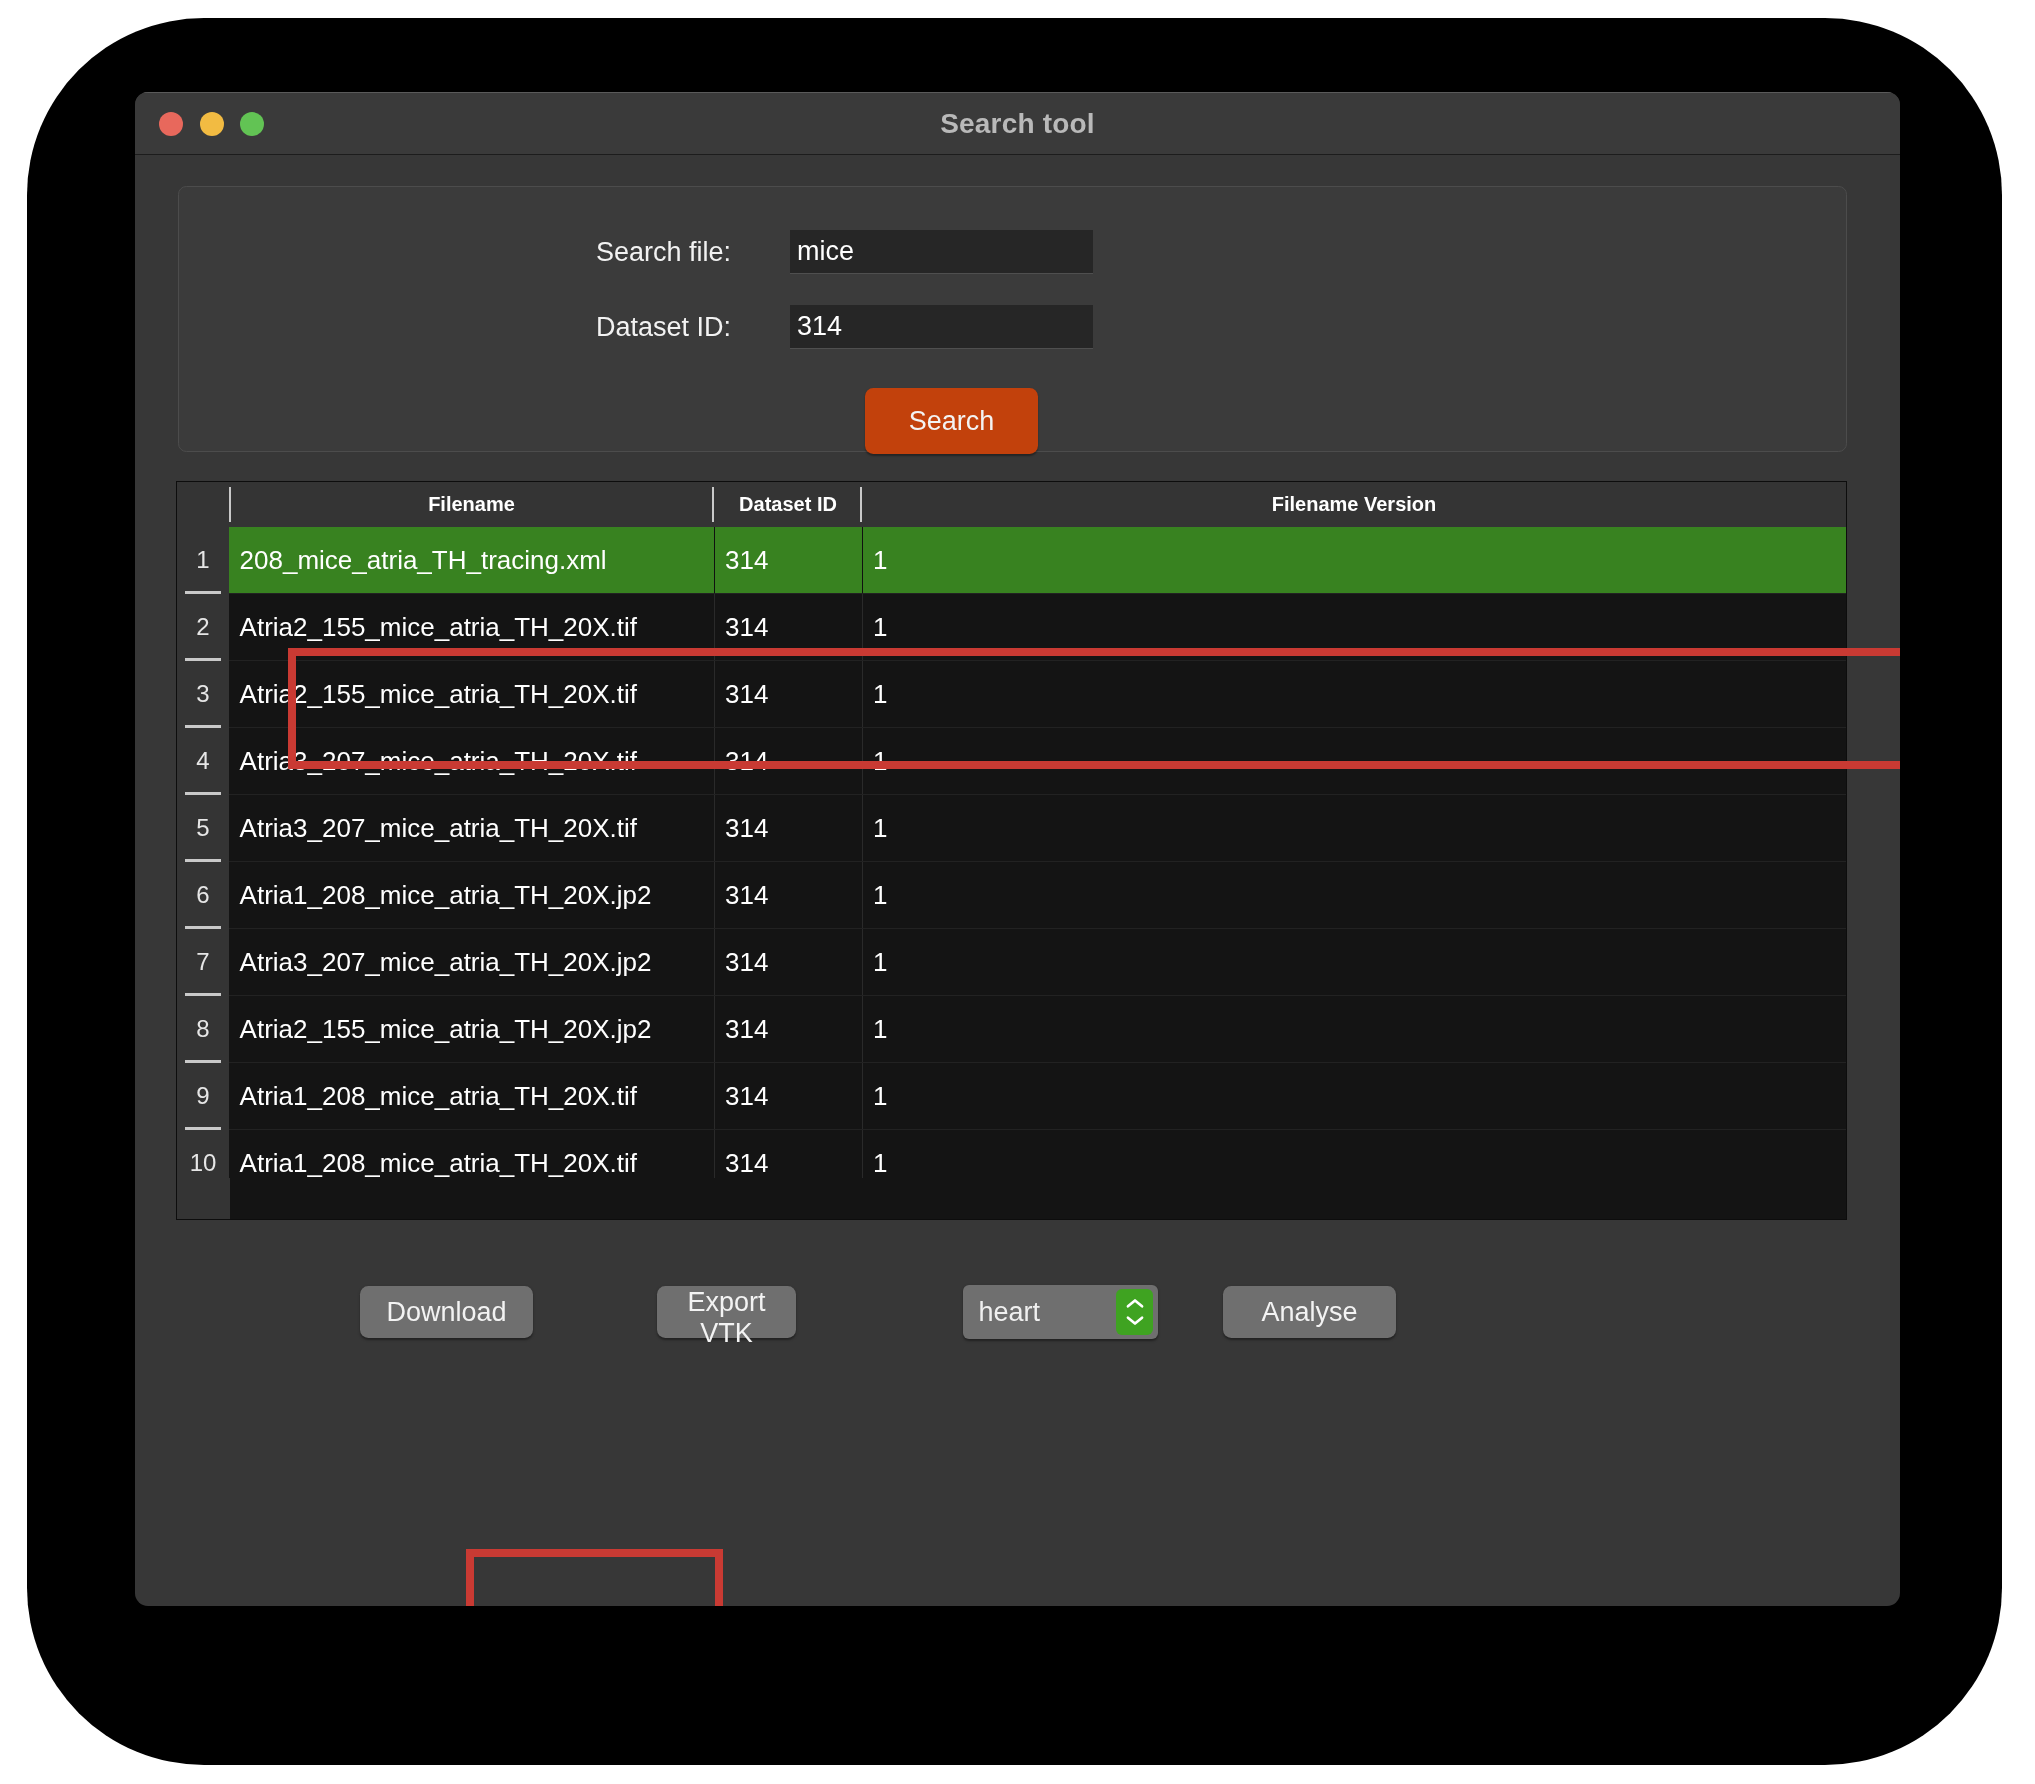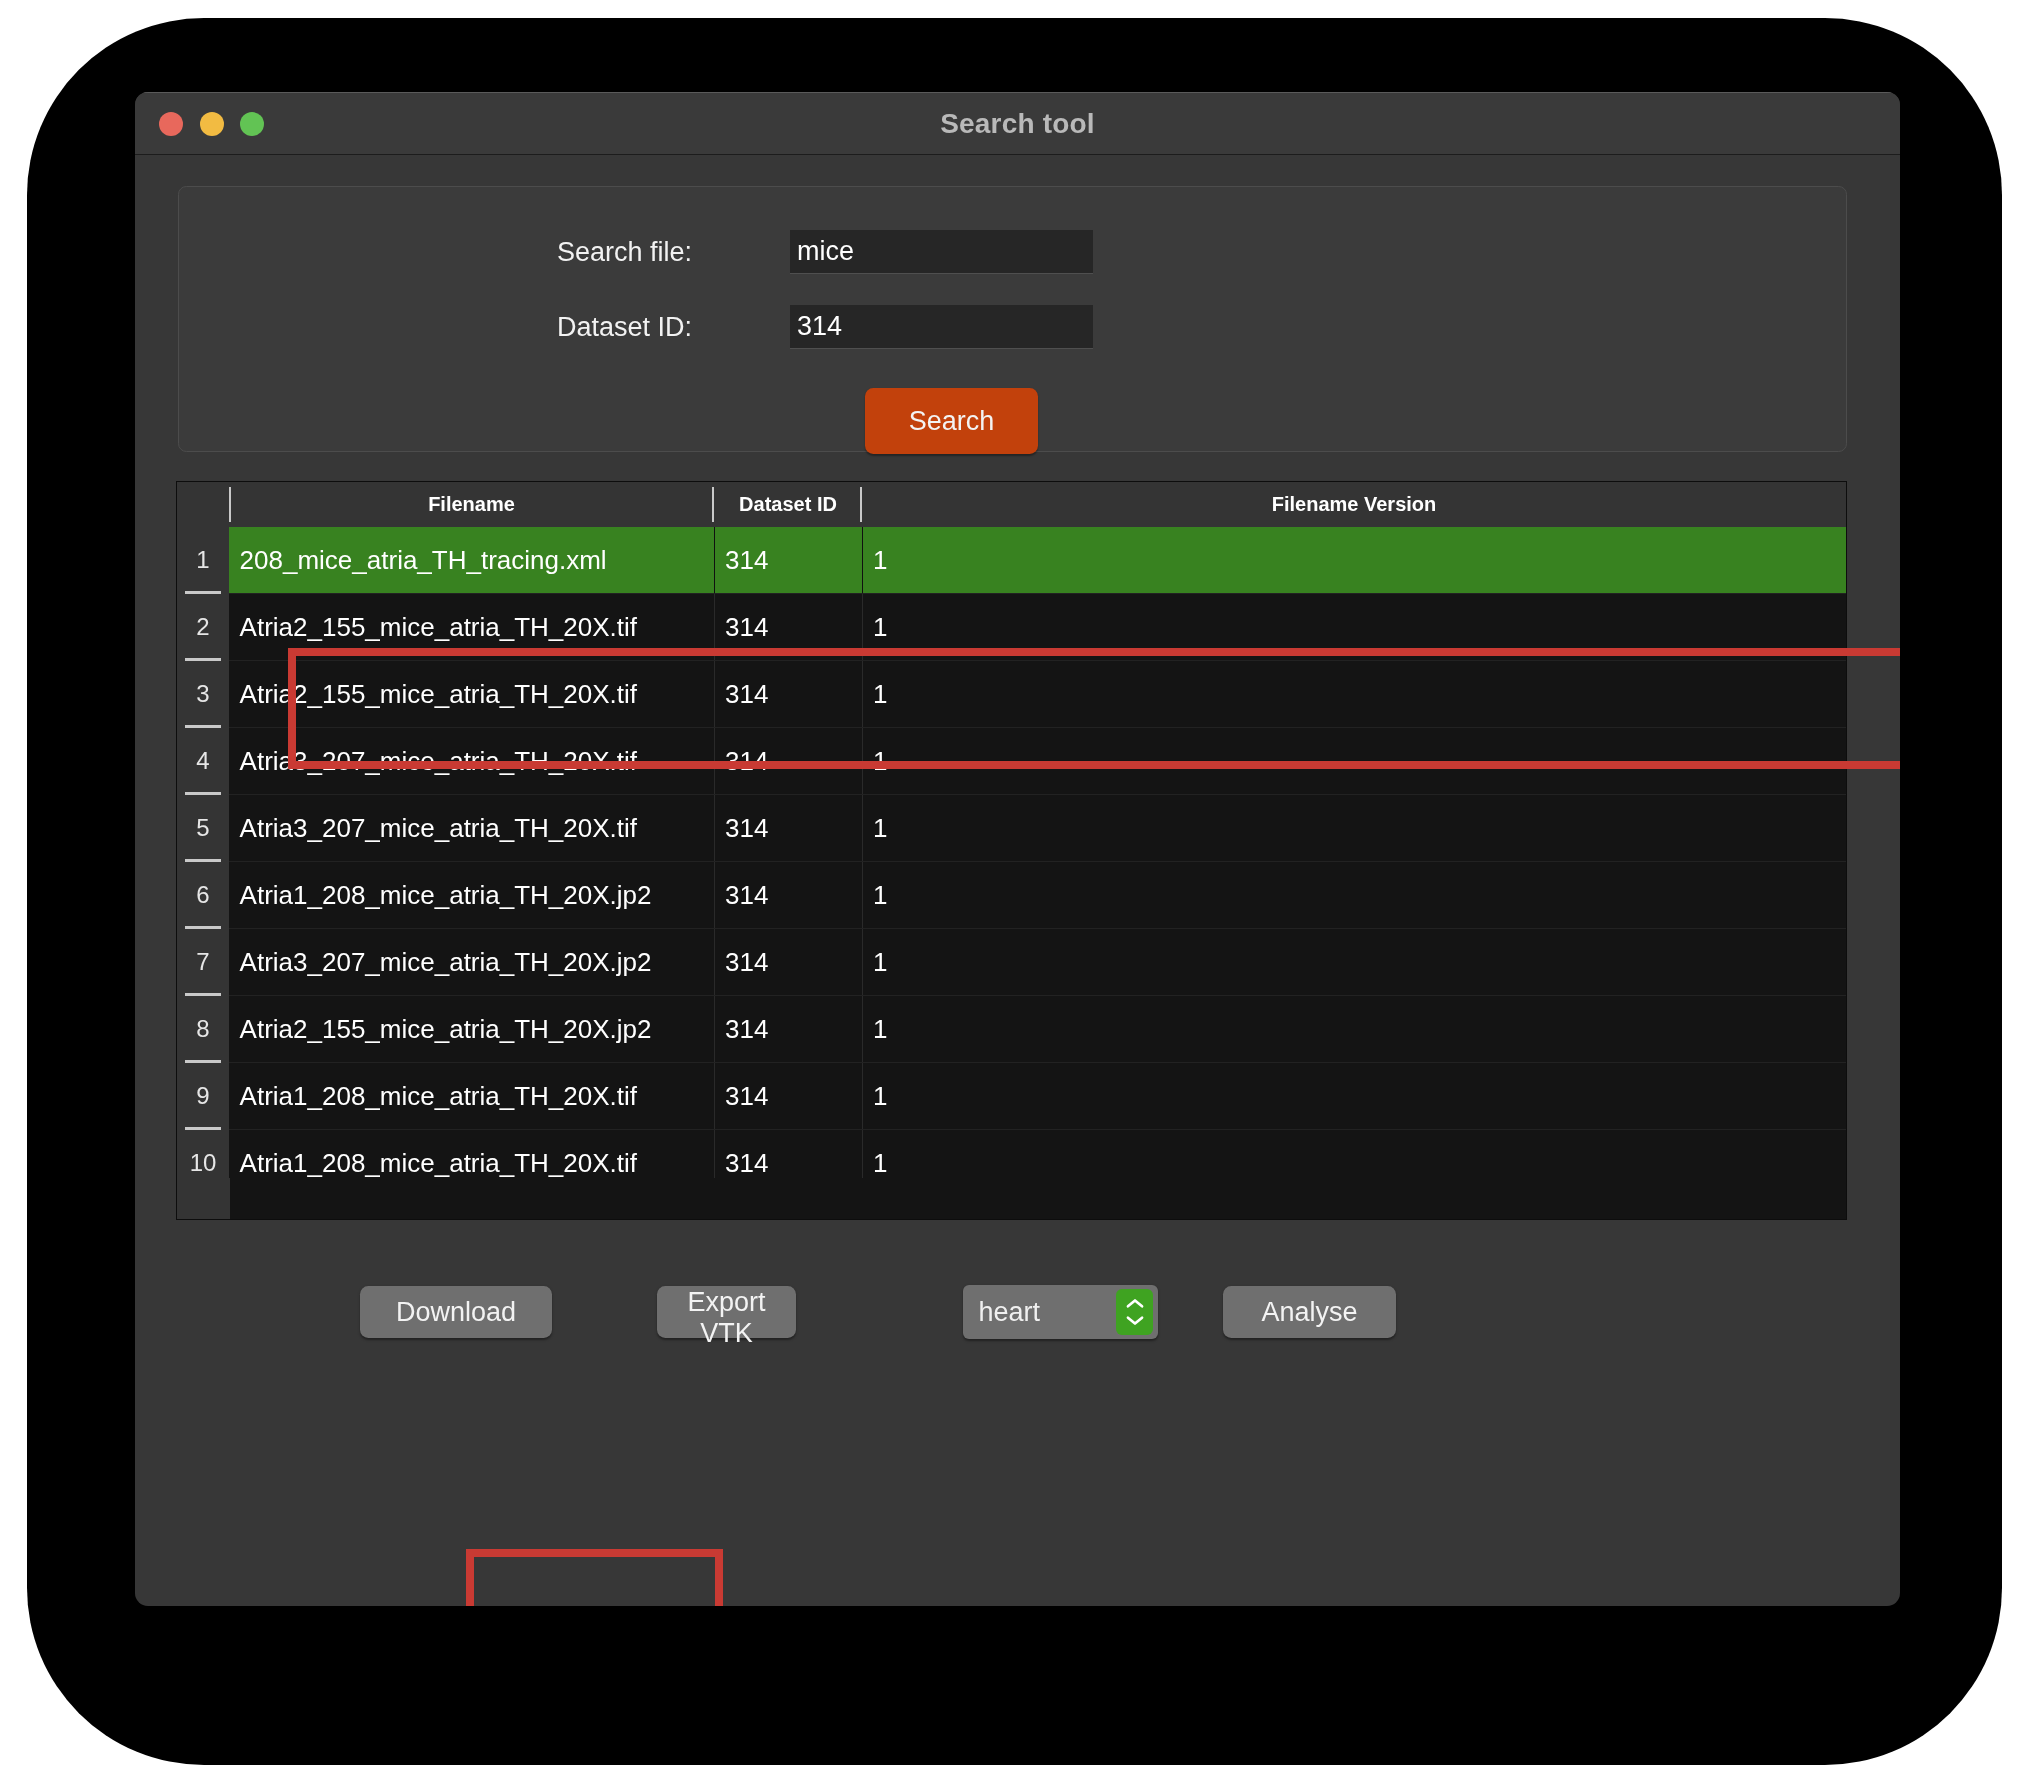--- a/index.html
+++ b/index.html
@@ -96,21 +96,21 @@
     background: #3b3b3b;
   }
   .form-row {
     position: absolute;
     display: flex;
     align-items: center;
   }
   .form-label {
     color: #f2f2f2;
     font-size: 27px;
-    text-align: left;
+    text-align: center;
     width: 213px;
     margin-right: 20px;
     white-space: nowrap;
   }
   .text-input {
     width: 303px;
     height: 44px;
     background: #262626;
     border: none;
     border-bottom: 1.2px solid #4f4f4f;
@@ -255,21 +255,21 @@
     background: #6f6f6f;
     border: none;
     border-radius: 8.3px;
     color: #f3f3f3;
     font-size: 27px;
     font-family: "Liberation Sans", sans-serif;
     height: 52px;
     cursor: pointer;
     box-shadow: 0 1.8px 2.4px rgba(0,0,0,0.4);
   }
-  #download-button { left: 225px; top: 19px; width: 192px; }
+  #download-button { left: 225px; top: 19px; width: 173px; }
   #export-vtk-button { left: 485px; top: 19px; width: 139px; margin-left: 37px; }
   #analyse-button { left: 1088px; top: 19px; width: 173px; }
 
   #organ-select {
     position: absolute;
     left: 828px;
     top: 18px;
     width: 195px;
     height: 54px;
     background: #6f6f6f;

